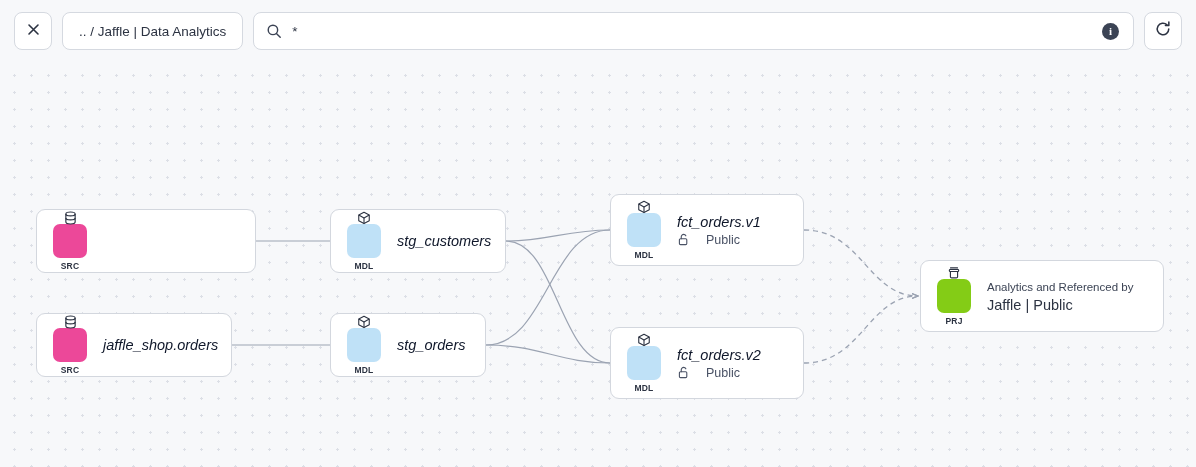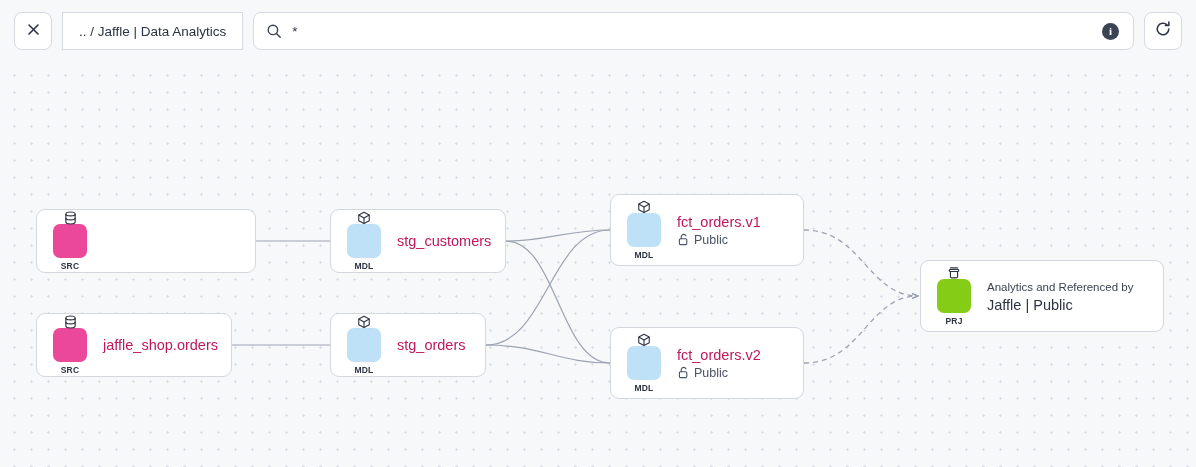--- a/index.html
+++ b/index.html
@@ -40,21 +40,21 @@
     align-items: center;
     justify-content: center;
     box-sizing: border-box;
     flex: 0 0 auto;
     cursor: pointer;
   }
 
   .breadcrumb {
     height: 38px;
     border: 1px solid #d5d9e0;
-    border-radius: 0;
+    border-radius: 8px;
     background: #ffffff;
     display: flex;
     align-items: center;
     justify-content: center;
     padding: 0 16px;
     box-sizing: border-box;
     font-size: 13.5px;
     color: #2c3342;
     flex: 0 0 auto;
     cursor: pointer;
@@ -160,27 +160,28 @@
     font-family: "Liberation Sans", sans-serif;
     margin-top: 36px;
   }
   .badge-src { background: #ec4899; }
   .badge-mdl { background: #bfe1f7; }
   .badge-prj { background: #84cc16; align-items: center; }
 
   .node-body { display: flex; flex-direction: column; justify-content: center; }
   .node-title {
     font-size: 14.5px;
-    color: #be185d;
-    white-space: nowrap;
+    color: #0f172a;
+    white-space: nowrap;
+    font-style: italic;
   }
   .node-sub {
     display: flex;
     align-items: center;
-    gap: 5px;
+    gap: 17px;
     margin-top: 3px;
     font-size: 12.5px;
     color: #4a5265;
     white-space: nowrap;
   }
   .node-kicker {
     font-size: 11.5px;
     color: #3b4354;
     white-space: nowrap;
     line-height: 14px;

